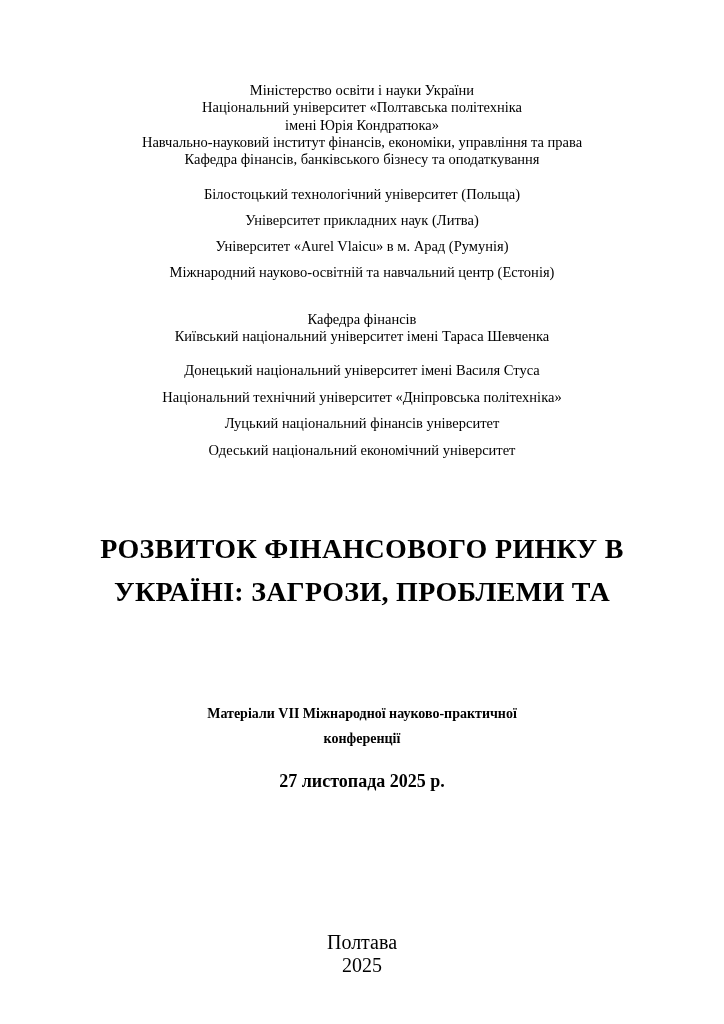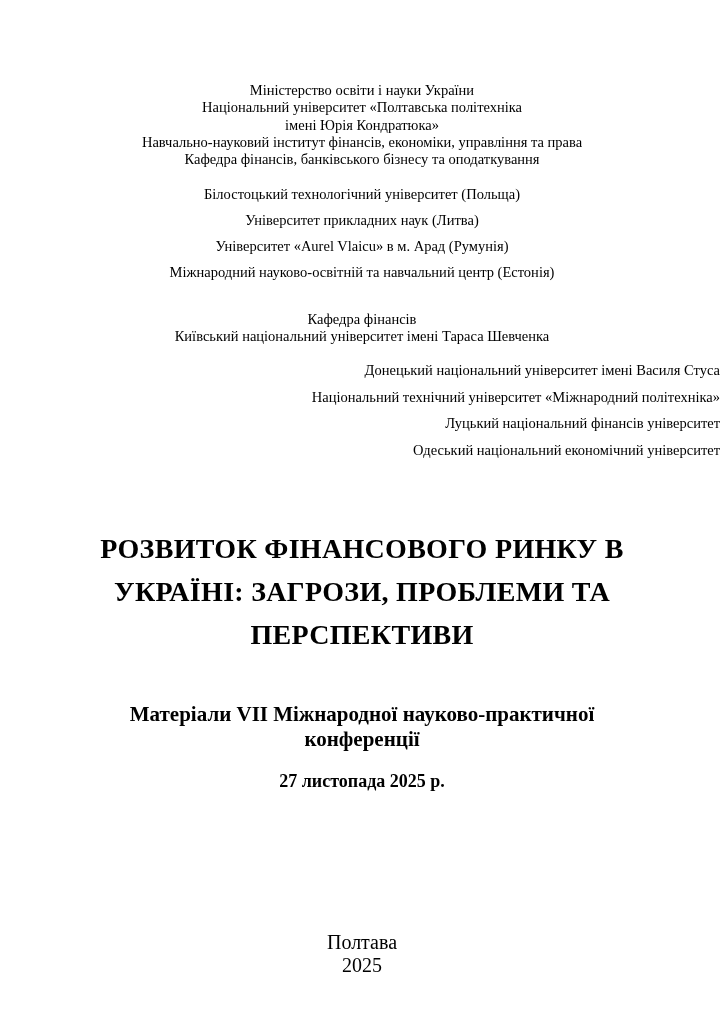--- a/index.html
+++ b/index.html
@@ -38,36 +38,35 @@
     margin-bottom: 9px;
   }
   .kyiv-block {
     top: 311px;
     font-size: 14.5px;
     line-height: 17px;
   }
   .partners-group-2 {
     top: 362px;
     font-size: 14.5px;
-    text-align: right;
   }
   .partners-group-2 .uni-line {
     line-height: 17px;
     margin-bottom: 9.5px;
   }
   .title-block {
     top: 527px;
     font-size: 28px;
     font-weight: bold;
     line-height: 43px;
     letter-spacing: 0.3px;
   }
   .subtitle-block {
     top: 702px;
-    font-size: 21px;
+    font-size: 14px;
     font-weight: bold;
     line-height: 24.5px;
   }
   .date-block {
     top: 770px;
     font-size: 18px;
     font-weight: bold;
     line-height: 22px;
   }
   .footer-block {
@@ -96,29 +95,28 @@
     <div class="uni-line">Міжнародний науково-освітній та навчальний центр (Естонія)</div>
   </div>
 
   <div class="block kyiv-block">
     <div>Кафедра фінансів</div>
     <div>Київський національний університет імені Тараса Шевченка</div>
   </div>
 
   <div class="block partners-group-2">
     <div class="uni-line">Донецький національний університет імені Василя Стуса</div>
-    <div class="uni-line">Національний технічний університет «Міжнародний політехніка»</div>
+    <div class="uni-line">Національний технічний університет «Дніпровська політехніка»</div>
     <div class="uni-line">Луцький національний фінансів університет</div>
     <div class="uni-line">Одеський національний економічний університет</div>
   </div>
 
   <div class="block title-block">
     <div>РОЗВИТОК ФІНАНСОВОГО РИНКУ В</div>
     <div>УКРАЇНІ: ЗАГРОЗИ, ПРОБЛЕМИ ТА</div>
-    <div>ПЕРСПЕКТИВИ</div>
   </div>
 
   <div class="block subtitle-block">
     <div>Матеріали VII Міжнародної науково-практичної</div>
     <div>конференції</div>
   </div>
 
   <div class="block date-block">27 листопада 2025 р.</div>
 
   <div class="block footer-block">

